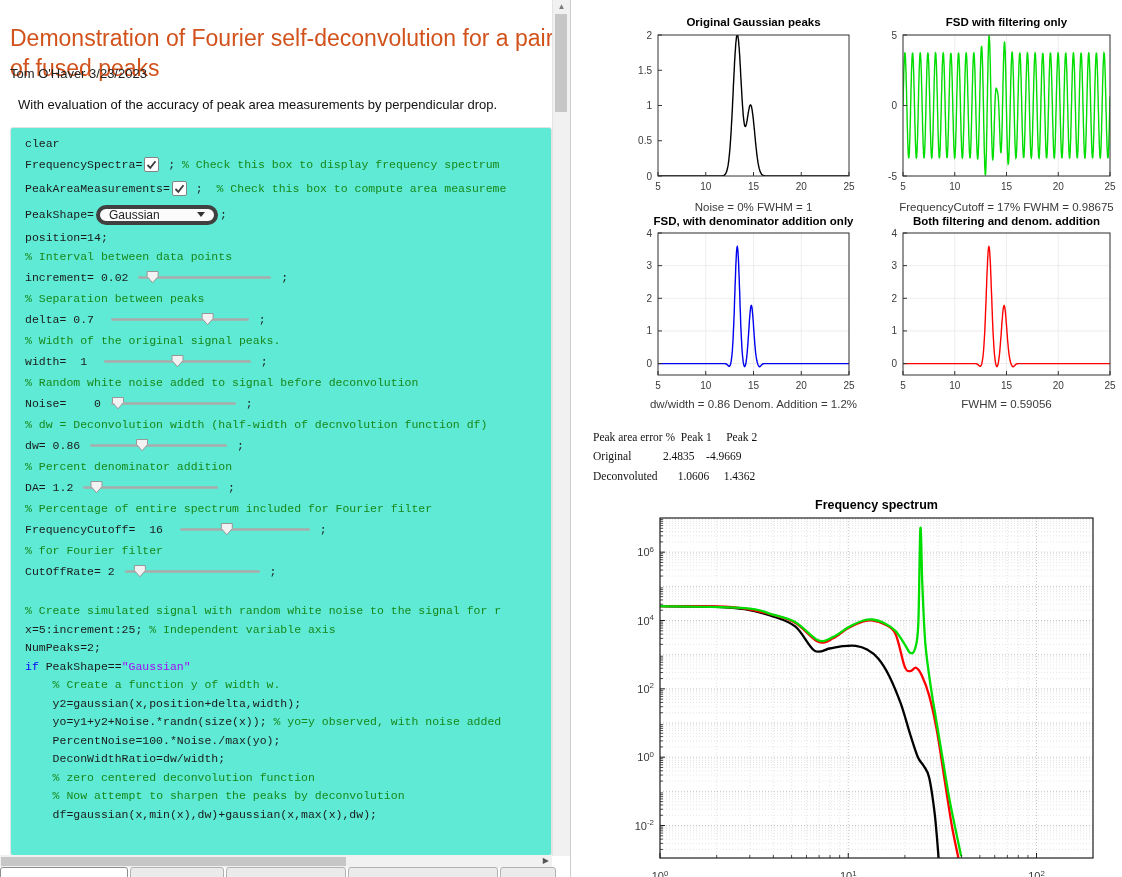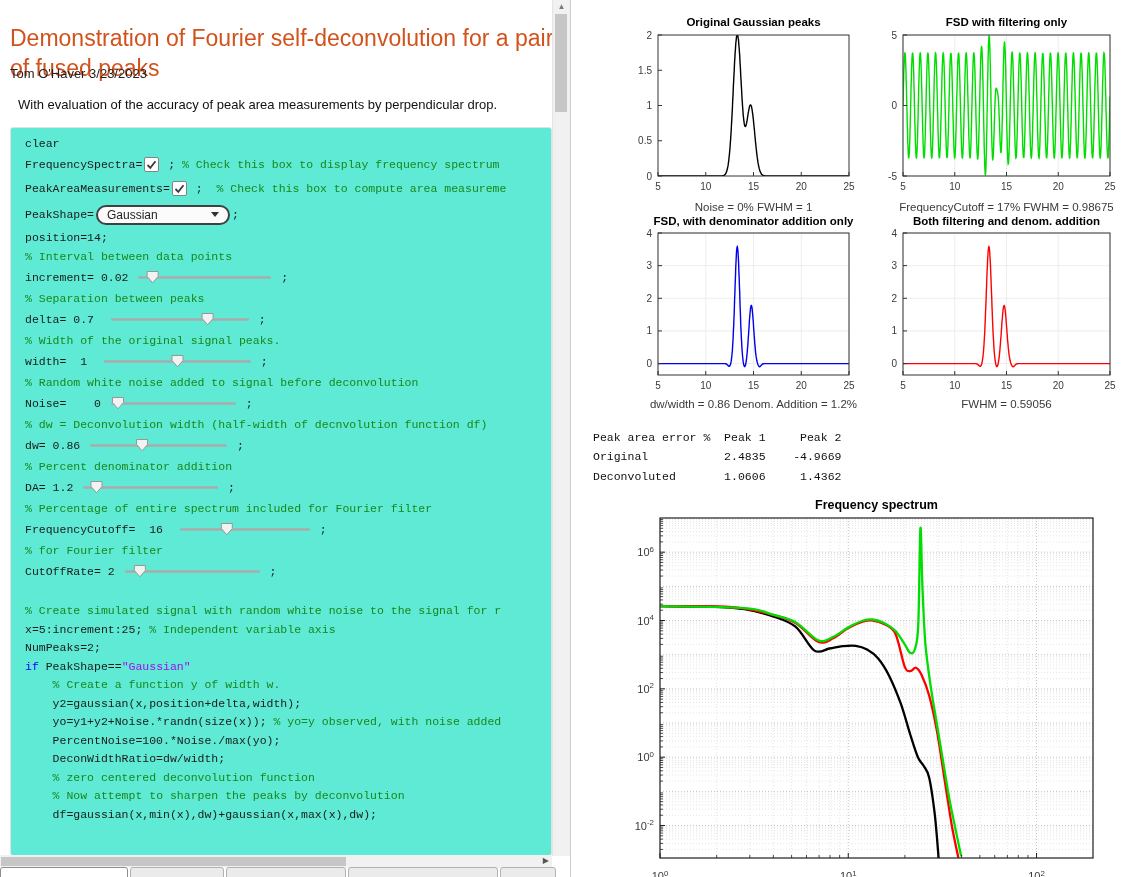--- a/index.html
+++ b/index.html
@@ -12,22 +12,22 @@
   .descr{position:absolute;left:18px;top:97px;font-size:13px;color:#111;}
   .code-panel{position:absolute;left:10px;top:127px;width:542px;height:729px;background:#5eead4;
               border:1px solid #e2e2e2;border-radius:3px;overflow:hidden;padding:6px 0 0 14px;
               box-sizing:border-box;font-family:"Liberation Mono","DejaVu Sans Mono",monospace;
               font-size:11.5px;}
   .cline{height:18.5px;display:flex;align-items:center;white-space:pre;}
   .cline.h-cb{height:24px;} .cline.h-dd{height:28px;} .cline.h-sl{height:23.5px;}
   .tok-cmt{color:#18881c;} .tok-kw{color:#0d00ff;} .tok-str{color:#a709f5;} .tok-code{color:#1a1a1a;}
   .cb{display:inline-block;width:13px;height:13px;background:#fff;border:1px solid #848484;
       border-radius:2px;margin:0 2px;}
-  .dd{display:inline-flex;align-items:center;justify-content:space-between;width:134px;height:20px;
-      border:2px solid #404040;border-radius:10px;background:#fbfbfb;padding:0 9px;box-sizing:border-box;
+  .dd{display:inline-flex;align-items:center;justify-content:space-between;width:122px;height:20px;
+      border:4px solid #404040;border-radius:10px;background:#fbfbfb;padding:0 9px;box-sizing:border-box;
       font-family:"Liberation Sans",sans-serif;font-size:12px;color:#222;margin:10px 2px;}
   .dd .caret{width:0;height:0;border-left:4px solid transparent;border-right:4px solid transparent;
       border-top:5px solid #333;}
   .slider-svg{margin:0 3px;}
   
   .vscroll{position:absolute;left:552px;top:0;width:17px;height:856px;background:#f1f1f1;
            border-left:1px solid #e4e4e4;}
   .vscroll .arrow{position:absolute;left:0;top:2px;width:17px;text-align:center;font-size:8px;color:#7a7a7a;}
   .vscroll .thumb{position:absolute;left:2px;top:14px;width:12px;height:98px;background:#c6c6c6;}
   .hscroll{position:absolute;left:0;top:855px;width:552px;height:13px;background:#f1f1f1;}
@@ -37,21 +37,21 @@
   
   .tabs{position:absolute;left:0;top:867px;width:560px;height:10px;}
   .tab{position:absolute;top:0;height:12px;background:#ebebeb;border:1px solid #b2b2b2;
        border-radius:3px 3px 0 0;box-sizing:border-box;font-size:7px;color:#777;overflow:hidden;
        padding-left:6px;line-height:9px;}
   .tab.sel{background:#fff;border-color:#8d8d8d;}
   
   .plot{position:absolute;}
   .plot svg{display:block;}
   .peak-table{position:absolute;left:593px;top:428px;margin:0;
-              font-family:Liberation Mono, monospace;font-size:11.5px;
+              font-family:Liberation Serif, serif;font-size:11.5px;
               line-height:19.3px;color:#111;}
 </style>
 </head>
 <body>
 
 <div id="root">
 
   <h1 class="page-title">Demonstration of Fourier self-deconvolution for a pair of fused peaks</h1>
   <div class="byline">Tom O'Haver 3/23/2023</div>
   <div class="descr">With evaluation of the accuracy of peak area measurements by perpendicular drop.</div>

